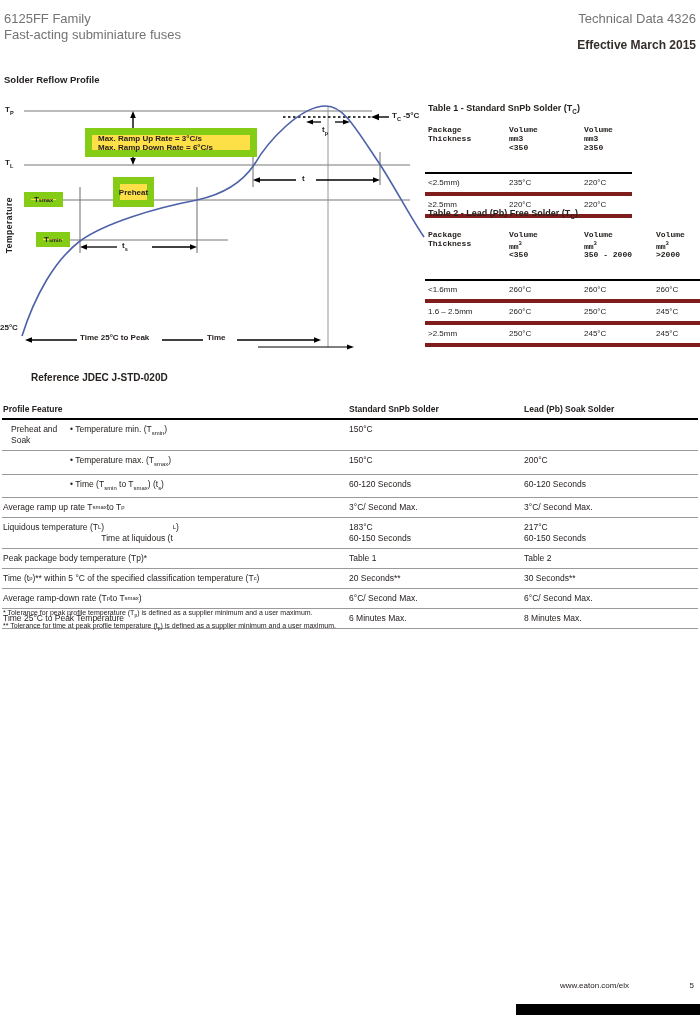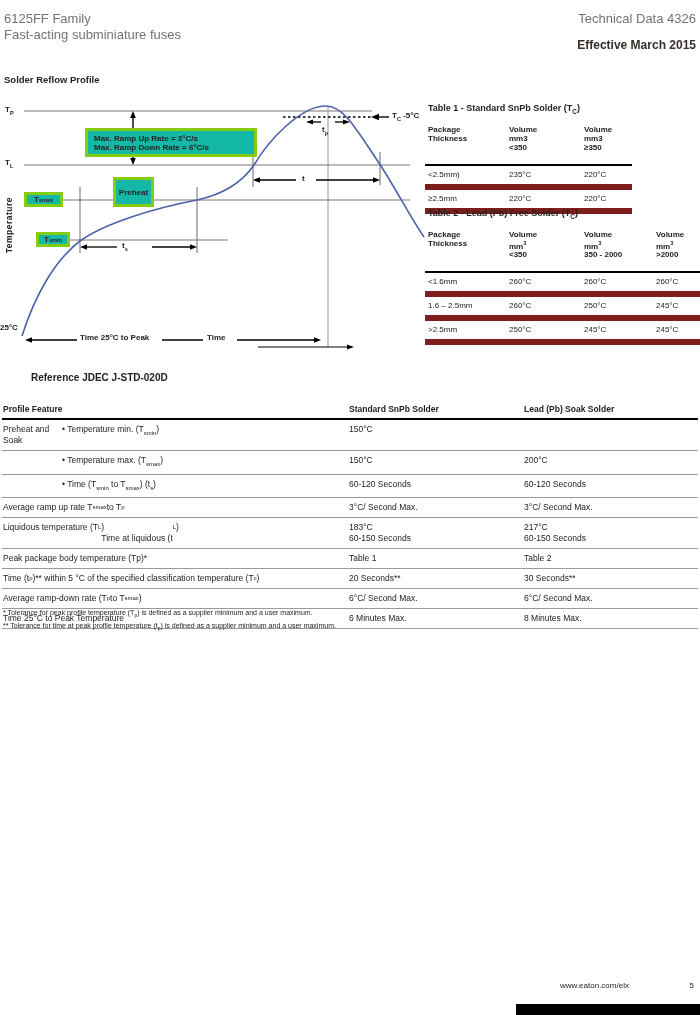--- a/index.html
+++ b/index.html
@@ -12,48 +12,48 @@
   .hdr-right { position:absolute; right:4px; top:11px; text-align:right; }
   .h-title { font-size:13px; line-height:16px; color:#737373; }
   .h-eff { font-size:12px; font-weight:bold; color:#352f2b; margin-top:11px; }
 
   .section-title { position:absolute; left:4px; top:74px; font-size:9.5px; font-weight:bold; }
 
   
   .chart { position:absolute; left:0; top:95px; width:432px; height:268px; }
   .chart svg { position:absolute; left:0; top:0; }
   .clabel { position:absolute; font-size:8px; font-weight:bold; white-space:nowrap; }
-  .cbox { position:absolute; border:3px solid #84cc16; background:#14b8a6; font-size:8px; font-weight:bold;
+  .cbox { position:absolute; border:7px solid #84cc16; background:#fde047; font-size:8px; font-weight:bold;
           display:flex; align-items:center; justify-content:center; white-space:nowrap; }
   .cbox.multi { flex-direction:column; align-items:flex-start; justify-content:center; padding:2px 6px; }
   .ylab { position:absolute; left:4px; top:102px; font-size:8.5px; font-weight:bold;
           writing-mode:vertical-rl; transform:rotate(180deg); letter-spacing:.5px; }
 
   
   .side-table { position:absolute; left:425px; }
   .side-table.t1 { top:103px; width:207px; }
   .side-table.t2 { top:208px; width:275px; }
   .side-title { font-size:9px; font-weight:bold; margin-bottom:6px; padding-left:3px; }
   .side-grid { display:grid; }
   .t1 .side-grid { grid-template-columns:81px 75px 51px; }
   .t2 .side-grid { grid-template-columns:81px 75px 72px 47px; }
-  .side-cell { font-size:8px; padding:4px 2px 4px 3px; border-bottom:6px solid #7f1d1d; line-height:10px; }
-  .side-cell.head { font-weight:bold; border-bottom:2.5px solid #000; line-height:9px; padding-bottom:12px; }
+  .side-cell { font-size:8px; padding:4px 2px 4px 3px; border-bottom:4px solid #7f1d1d; line-height:10px; }
+  .side-cell.head { font-weight:bold; border-bottom:2.5px solid #000; line-height:9px; padding-bottom:20px;font-family:Liberation Mono, monospace; }
   sub { font-size:70%; }
   sup { font-size:70%; }
 
   
   .ref-title { position:absolute; left:3px; top:372px; font-size:10px; font-weight:bold;margin-left:28px; }
   .ref-table { position:absolute; left:2px; top:401px; width:696px; }
   .ref-head { display:grid; grid-template-columns:346px 175px 175px; border-bottom:2.5px solid #000; }
   .ref-head > div { font-size:8.5px; font-weight:bold; padding:3px 0 4px 1px; }
   .ref-row { display:grid; grid-template-columns:346px 175px 175px; border-bottom:1px solid #9a9a9a; }
   .ref-row > div { font-size:8.5px; line-height:11px; padding:4px 4px 4px 1px; }
   .ref-feature { display:flex; }
-  .ref-group { width:59px; flex:none; }
+  .ref-group { width:59px; flex:none;margin-left:8px; }
   .ref-sub { flex:1; }
 
   .footnotes { position:absolute; left:3px; top:608px; font-size:7px; line-height:10px; }
 
   
   .footer-url { position:absolute; left:560px; top:981px; font-size:8px; color:#262220; text-decoration:none; }
   .footer-page { position:absolute; right:6px; top:981px; font-size:8px; }
   .bottom-bar { position:absolute; left:516px; top:1004px; width:184px; height:11px; background:#000; }
 </style>
 </head>

